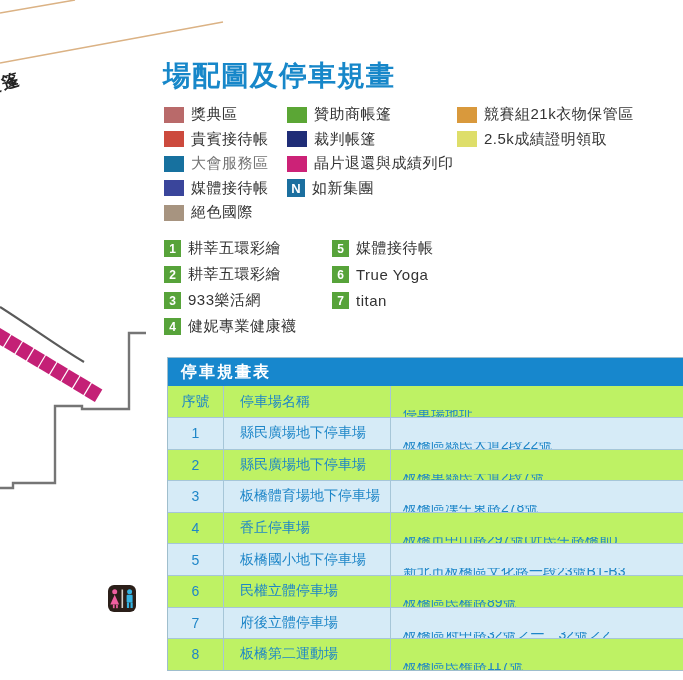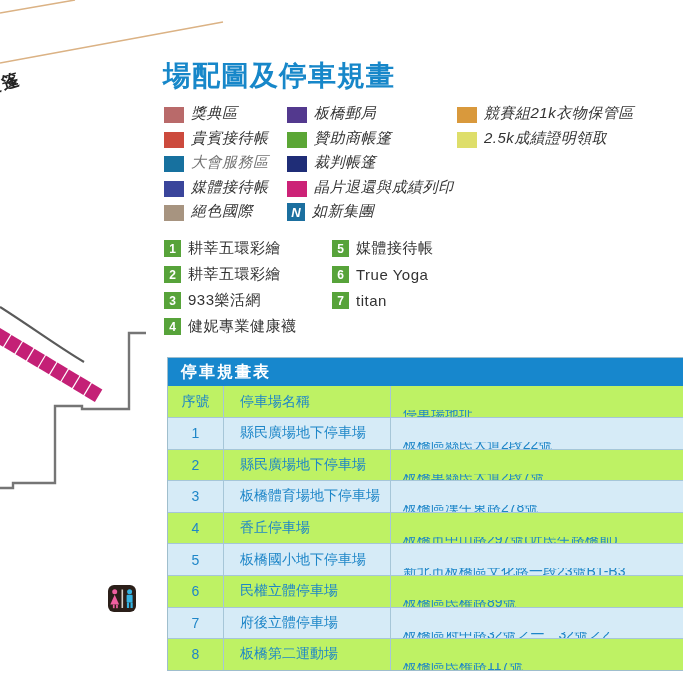--- a/index.html
+++ b/index.html
@@ -5,21 +5,21 @@
   html,body{margin:0;padding:0;background:#fff;}
   .page{position:relative;width:683px;height:680px;background:#fff;overflow:hidden;
         font-family:"Liberation Sans","DejaVu Sans",sans-serif;}
   .page-title{position:absolute;left:163px;top:57px;font-size:28px;font-weight:bold;
         letter-spacing:1px;white-space:nowrap;}
   .tent-partial{position:absolute;left:-16px;top:78px;font-size:17px;font-weight:bold;color:#222;
         letter-spacing:2px;transform:rotate(-17deg);transform-origin:left center;white-space:nowrap;}
   .map-svg{position:absolute;left:0;top:0;}
   
   .legend-col{position:absolute;display:flex;flex-direction:column;}
-  .legend-item{display:flex;align-items:flex-end;height:17px;margin-bottom:7.5px;font-style:italic;}
+  .legend-item{display:flex;align-items:center;height:17px;margin-bottom:7.5px;}
   .swatch{width:20px;height:16px;margin-right:7px;flex:0 0 auto;}
   .swatch.glyph{width:18px;height:18px;color:#fff;font-weight:bold;font-size:13px;
         display:flex;align-items:center;justify-content:center;}
   .legend-label{font-size:15px;color:#333;white-space:nowrap;letter-spacing:0.5px;}
   
   .booth-col{position:absolute;display:flex;flex-direction:column;}
   .booth-item{display:flex;align-items:center;height:17px;margin-bottom:9px;}
   .booth-num{width:17px;height:17px;margin-right:7px;color:#fff;font-size:12px;font-weight:bold;
         display:flex;align-items:center;justify-content:center;flex:0 0 auto;}
   .booth-label{font-size:15px;color:#333;white-space:nowrap;letter-spacing:0.5px;}
@@ -96,24 +96,20 @@
         <div class="swatch" style="background: rgb(58, 69, 155);"></div>
         <div class="legend-label" style="color: rgb(51, 51, 51);">媒體接待帳</div>
       </div>
       <div class="legend-item">
         <div class="swatch" style="background: rgb(167, 148, 128);"></div>
         <div class="legend-label" style="color: rgb(51, 51, 51);">絕色國際</div>
       </div>
     </div>
   <div class="legend-col" style="left:287px;top:106px;">
       <div class="legend-item">
-        <div class="swatch" style="background: rgb(83, 57, 142);"></div>
-        <div class="legend-label" style="color: rgb(51, 51, 51);">板橋郵局</div>
-      </div>
-      <div class="legend-item">
         <div class="swatch" style="background: rgb(91, 166, 53);"></div>
         <div class="legend-label" style="color: rgb(51, 51, 51);">贊助商帳篷</div>
       </div>
       <div class="legend-item">
         <div class="swatch" style="background: rgb(31, 45, 119);"></div>
         <div class="legend-label" style="color: rgb(51, 51, 51);">裁判帳篷</div>
       </div>
       <div class="legend-item">
         <div class="swatch" style="background: rgb(204, 34, 119);"></div>
         <div class="legend-label" style="color: rgb(51, 51, 51);">晶片退還與成績列印</div>

